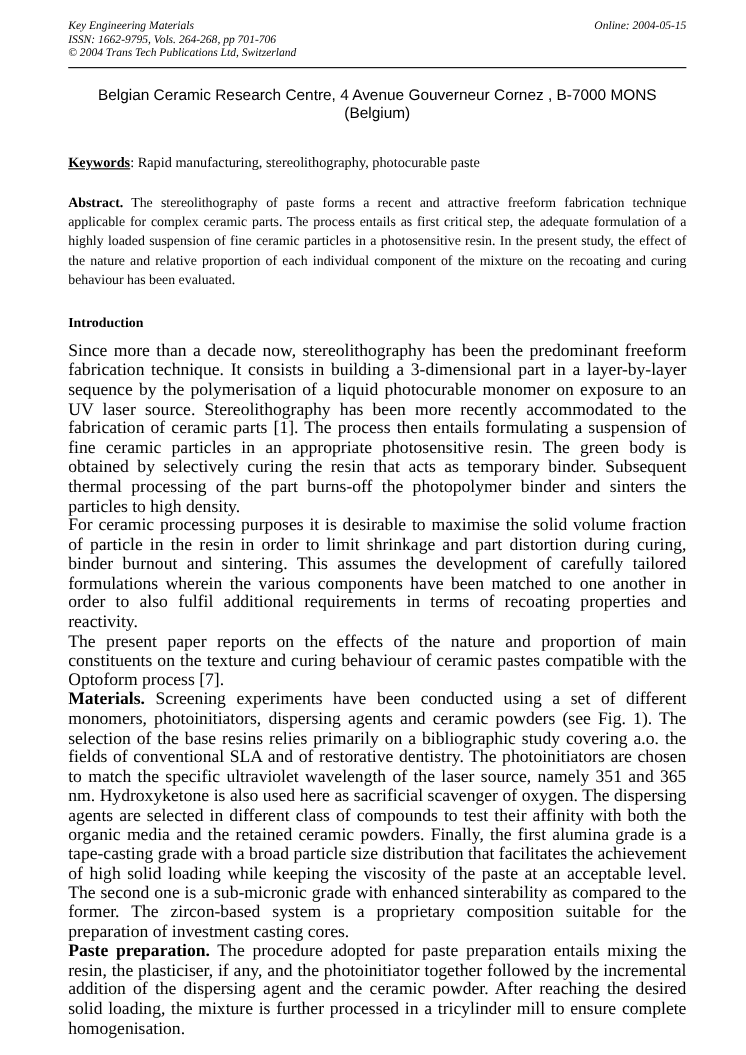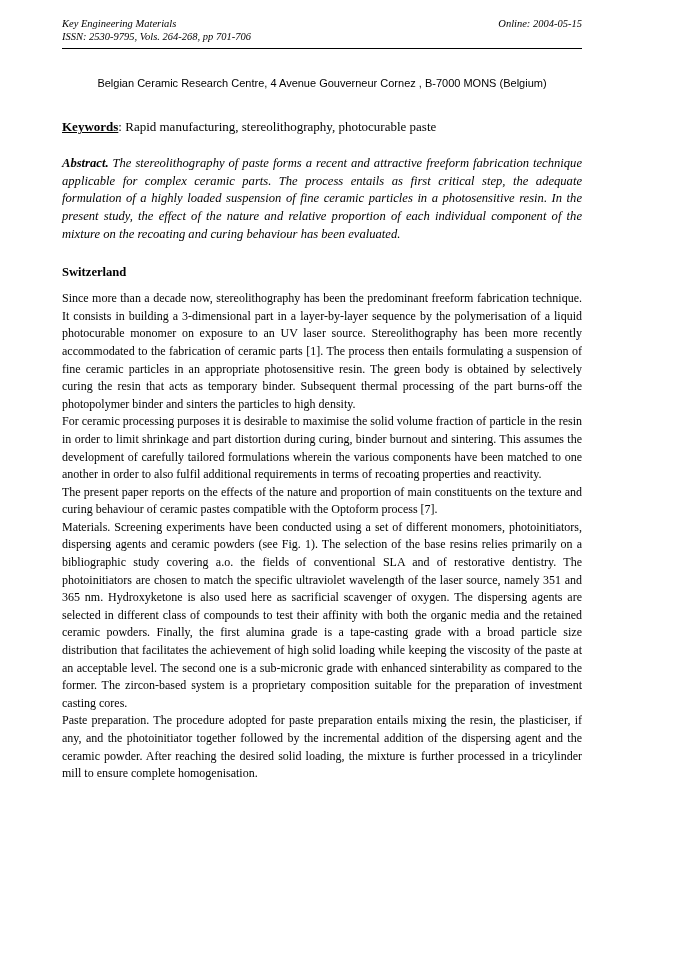--- a/index.html
+++ b/index.html
@@ -12,21 +12,21 @@
     height: 959px;
     font-family: "Liberation Serif", serif;
     color: #000000;
     overflow: hidden;
   }
   .page {
     position: relative;
     width: 678px;
     height: 824px;
     box-sizing: border-box;
-    padding: 18px 96px 0 62px;
+    padding: 18px 54px 0 62px;
   }
 
   
   .header {
     display: flex;
     justify-content: space-between;
     align-items: flex-start;
     font-style: italic;
     font-size: 10.5px;
     line-height: 12.6px;
@@ -50,87 +50,87 @@
     margin: 6px 0 0 0;
   }
   .authors {
     font-family: "Liberation Sans", sans-serif;
     font-size: 14px;
     text-align: center;
     margin-top: 18px;
   }
   .affiliation {
     font-family: "Liberation Sans", sans-serif;
-    font-size: 11px;
+    font-size: 14px;
     text-align: center;
-    margin-top: 28px;
+    margin-top: 16px;
   }
 
   
   .keywords {
     margin-top: 30px;
     font-size: 13px;
     line-height: 16px;
   }
   .keywords .kw-label {
     font-weight: bold;
     text-decoration: underline;
   }
   .abstract {
     margin-top: 20px;
     font-size: 12.6px;
     line-height: 17.6px;
     text-align: justify;
-    font-style: italic;
   }
   .abstract .lead { font-weight: bold; }
 
   .section-head {
     font-weight: bold;
     font-size: 12.6px;
     margin-top: 22px;
     margin-bottom: 9px;
   }
   p.para {
-    font-size: 12px;
+    font-size: 16px;
     line-height: 17.6px;
     text-align: justify;
     margin: 10px 0 0 0;
   }
   p.para + p.para { margin-top: 0px; }
-  .runin { font-weight: normal; }
+  .runin { font-weight: bold; }
 </style>
 </head>
 <body>
 
 <div class="page">
 
   <div class="header">
     <div class="header-left">
       <div>Key Engineering Materials</div>
-      <div>ISSN: 2530-9795, Vols. 264-268, pp 701-706</div>
+      <div>ISSN: 1662-9795, Vols. 264-268, pp 701-706</div>
+      <div>© 2004 Trans Tech Publications Ltd, Switzerland</div>
     </div>
     <div class="header-right">Online: 2004-05-15</div>
   </div>
 
   <div class="rule"></div>
 
 
 
   <div class="affiliation">Belgian Ceramic Research Centre, 4 Avenue Gouverneur Cornez , B-7000 MONS (Belgium)</div>
 
   <div class="keywords">
     <span class="kw-label">Keywords</span><span>: Rapid manufacturing, stereolithography, photocurable paste</span>
   </div>
 
   <div class="abstract">
     <span class="lead">Abstract.</span><span> The stereolithography of paste forms a recent and attractive freeform fabrication technique applicable for complex ceramic parts. The process entails as first critical step, the adequate formulation of a highly loaded suspension of fine ceramic particles in a photosensitive resin. In the present study, the effect of the nature and relative proportion of each individual component of the mixture on the recoating and curing behaviour has been evaluated.</span>
   </div>
 
-  <div class="section-head">Switzerland</div>
+  <div class="section-head">Introduction</div>
 
   <p class="para">
     <span>Since more than a decade now, stereolithography has been the predominant freeform fabrication technique. It consists in building a 3-dimensional part in a layer-by-layer sequence by the polymerisation of a liquid photocurable monomer on exposure to an UV laser source. Stereolithography has been more recently accommodated to the fabrication of ceramic parts [1]. The process then entails formulating a suspension of fine ceramic particles in an appropriate photosensitive resin. The green body is obtained by selectively curing the resin that acts as temporary binder. Subsequent thermal processing of the part burns-off the photopolymer binder and sinters the particles to high density.</span>
   </p>
   <p class="para">
     <span>For ceramic processing purposes it is desirable to maximise the solid volume fraction of particle in the resin in order to limit shrinkage and part distortion during curing, binder burnout and sintering. This assumes the development of carefully tailored formulations wherein the various components have been matched to one another in order to also fulfil additional requirements in terms of recoating properties and reactivity.</span>
   </p>
   <p class="para">
     <span>The present paper reports on the effects of the nature and proportion of main constituents on the texture and curing behaviour of ceramic pastes compatible with the Optoform process [7].</span>
   </p>

